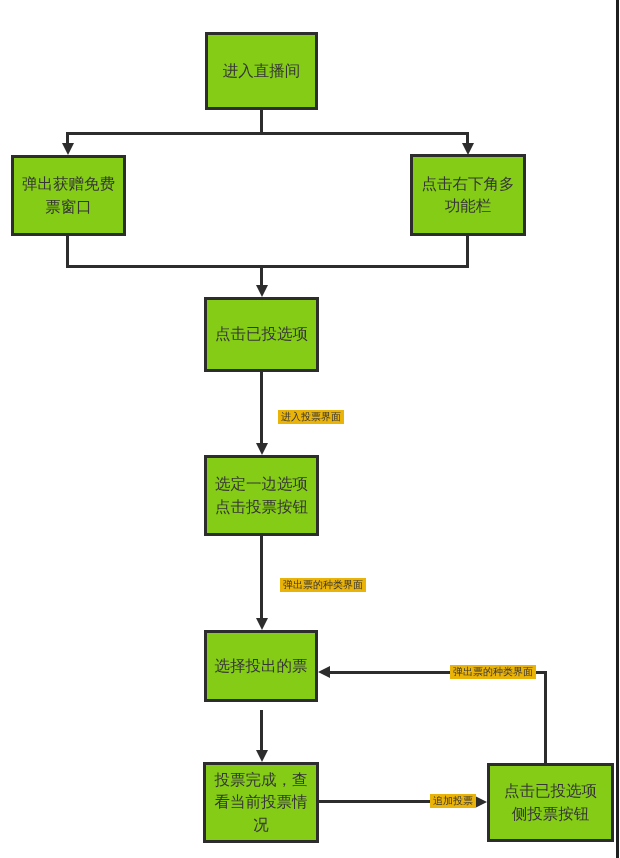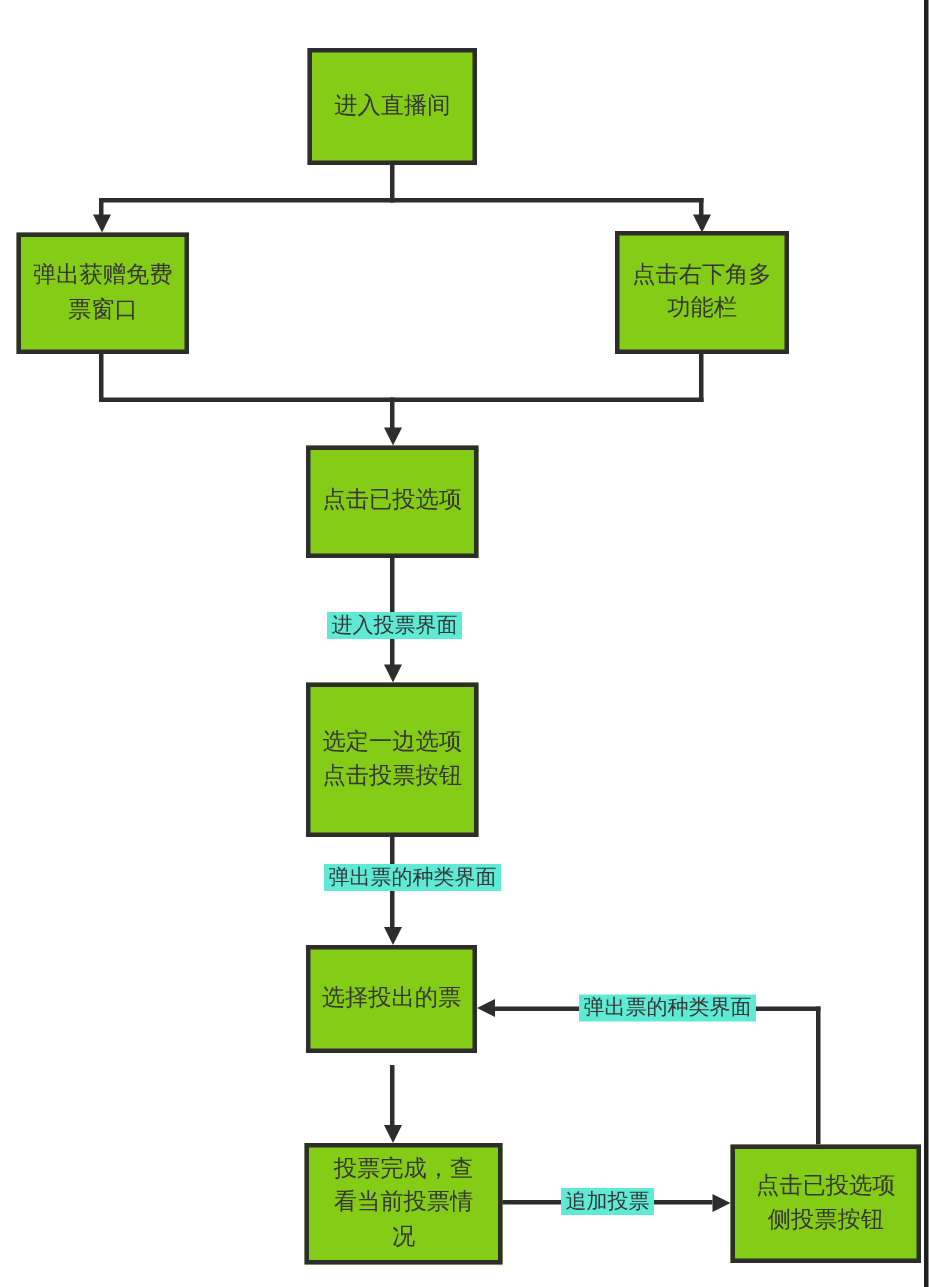--- a/index.html
+++ b/index.html
@@ -25,24 +25,25 @@
     color:var(--text);
     white-space:pre-line;
     padding:2px;
   }
   .vline,.hline{position:absolute;background:var(--line);}
   .vline{width:3px;}
   .hline{height:3px;}
   .edge-label{
     position:absolute;
     transform:translate(-50%,-50%);
-    background:#5eead4;
+    background:#eab308;
     padding:0 3px;
-    font-size:14px;color:var(--text);
+    font-size:10px;color:var(--text);
     white-space:nowrap;
+    margin-left:48px;
   }
   .arr{position:absolute;width:0;height:0;}
   .arr.down{border-left:6px solid transparent;border-right:6px solid transparent;border-top:12px solid var(--line);}
   .arr.left{border-top:6px solid transparent;border-bottom:6px solid transparent;border-right:12px solid var(--line);}
   .arr.right{border-top:6px solid transparent;border-bottom:6px solid transparent;border-left:12px solid var(--line);}
   .page-edge{position:absolute;background:#1f1f1f;}
 </style>
 </head>
 <body>
 
@@ -86,25 +87,25 @@
   <div class="node" style="left:205px;top:32px;width:113px;height:78px;">进入直播间</div>
 
   <div class="node" style="left:410px;top:154px;width:116px;height:82px;">点击右下角多
 功能栏</div>
 
   <div class="node" style="left:11px;top:155px;width:115px;height:81px;">弹出获赠免费
 票窗口</div>
 
   <div class="node" style="left:204px;top:297px;width:115px;height:75px;">点击已投选项</div>
 
-  <div class="node" style="left:204px;top:455px;width:115px;height:103px;">选定一边选项
+  <div class="node" style="left:204px;top:455px;width:115px;height:81px;">选定一边选项
 点击投票按钮</div>
 
   <div class="node" style="left:204px;top:630px;width:114px;height:72px;">选择投出的票</div>
 
-  <div class="node" style="left:203px;top:762px;width:132px;height:81px;">投票完成，查
+  <div class="node" style="left:203px;top:762px;width:116px;height:81px;">投票完成，查
 看当前投票情
 况</div>
 
   <div class="node" style="left:487px;top:763px;width:127px;height:79px;">点击已投选项
 侧投票按钮</div>
 
 </div>
 
 </body></html>

